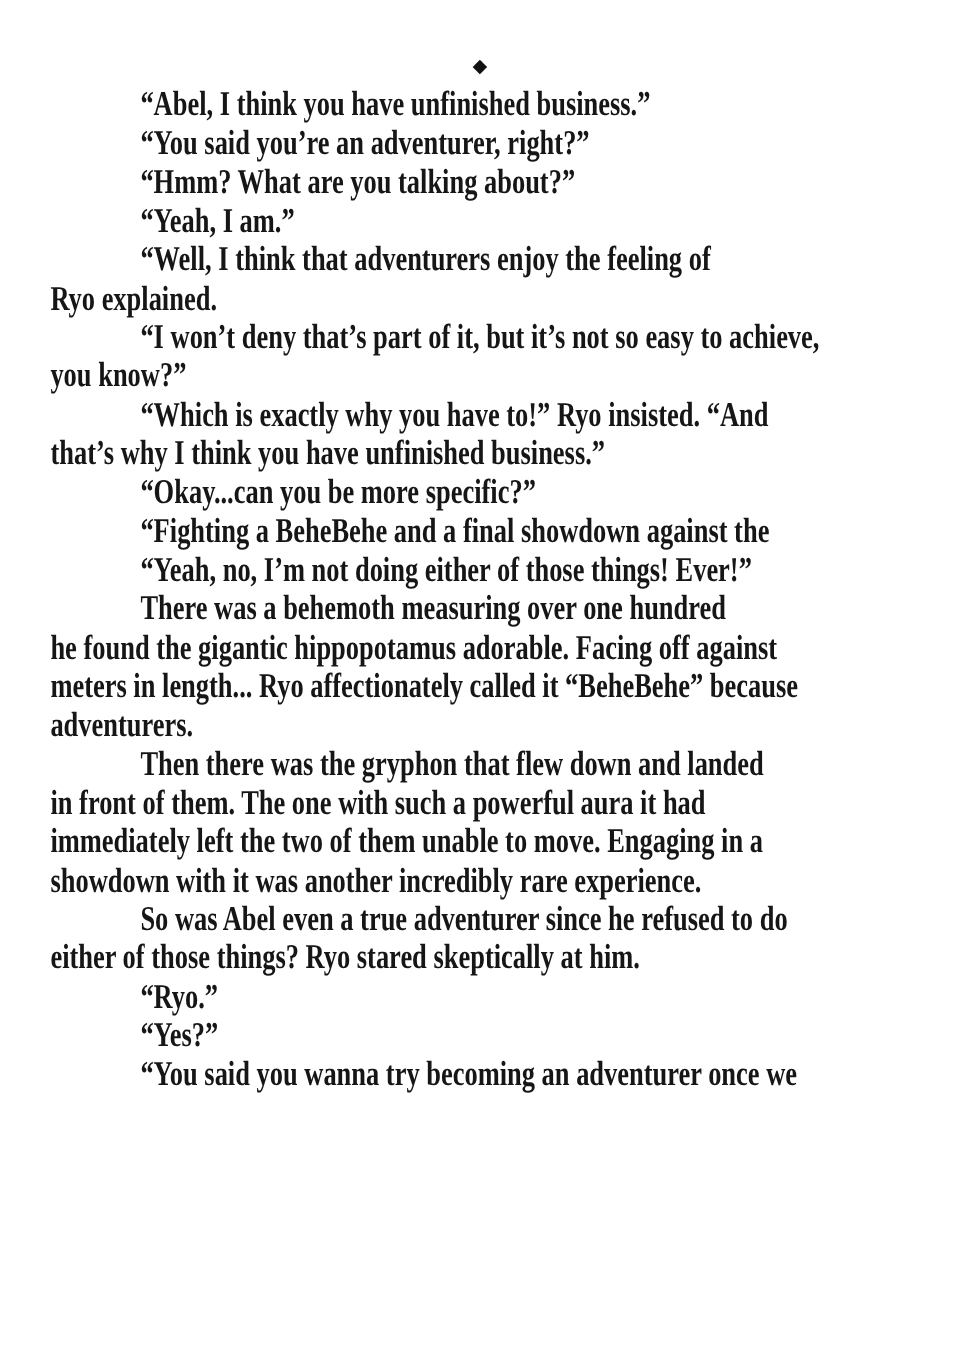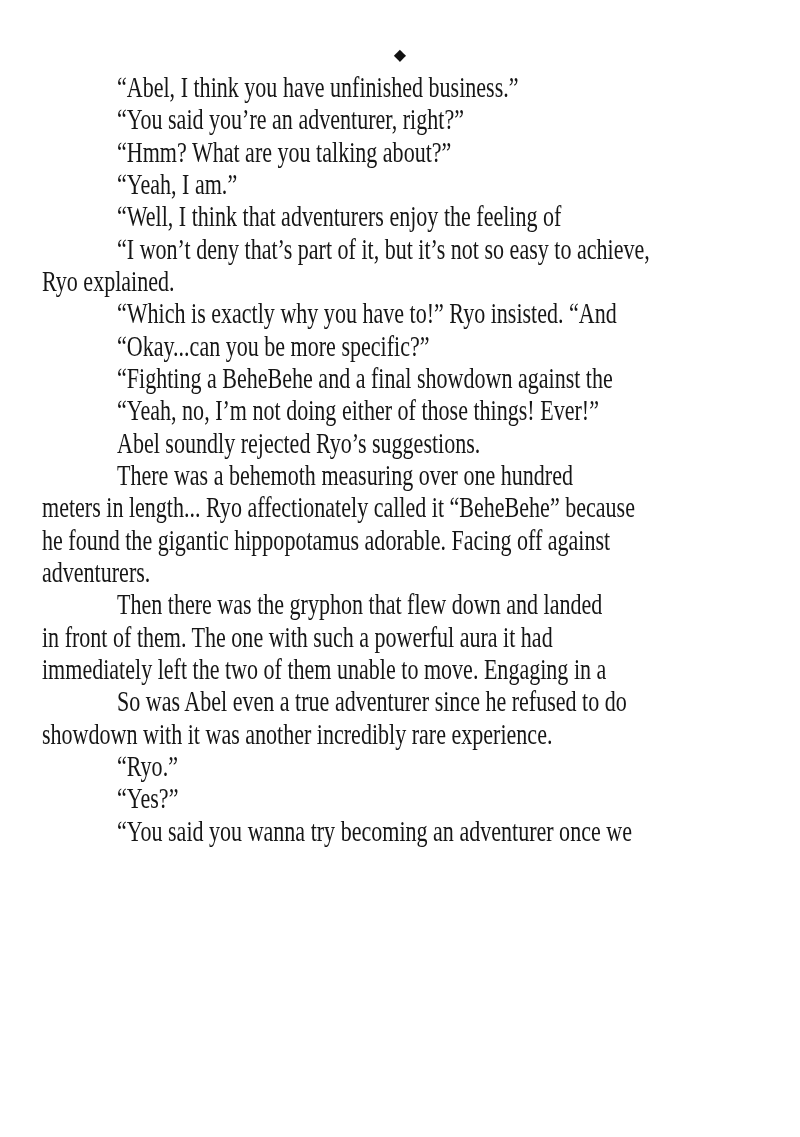--- a/index.html
+++ b/index.html
@@ -28,20 +28,21 @@
   }
   .ornament-line span {
     font-family: "DejaVu Sans", sans-serif;
     font-size: 16px;
     color: #111111;
   }
   .line {
     height: 32.33px;
     line-height: 32.33px;
     white-space: nowrap;
+    font-weight: bold;
   }
   .line .lt {
     display: inline-block;
     transform: scaleX(0.76);
     transform-origin: 0 50%;
     font-size: 29px;
     white-space: nowrap;
   }
   .line.indent {
     padding-left: 75px;
@@ -53,33 +54,35 @@
 <div class="page">
   <div class="ornament-line">
     <span>◆</span>
   </div>
   <div id="text-block">
       <div class="line indent"><span class="lt">“Abel, I think you have unfinished business.”</span></div>
       <div class="line indent"><span class="lt">“You said you’re an adventurer, right?”</span></div>
       <div class="line indent"><span class="lt">“Hmm? What are you talking about?”</span></div>
       <div class="line indent"><span class="lt">“Yeah, I am.”</span></div>
       <div class="line indent"><span class="lt">“Well, I think that adventurers enjoy the feeling of</span></div>
+      <div class="line"><span class="lt">Ryo explained.</span></div>
       <div class="line indent"><span class="lt">“I won’t deny that’s part of it, but it’s not so easy to achieve,</span></div>
-      <div class="line"><span class="lt">Ryo explained.</span></div>
+      <div class="line"><span class="lt">you know?”</span></div>
       <div class="line indent"><span class="lt">“Which is exactly why you have to!” Ryo insisted. “And</span></div>
+      <div class="line"><span class="lt">that’s why I think you have unfinished business.”</span></div>
       <div class="line indent"><span class="lt">“Okay...can you be more specific?”</span></div>
       <div class="line indent"><span class="lt">“Fighting a BeheBehe and a final showdown against the</span></div>
       <div class="line indent"><span class="lt">“Yeah, no, I’m not doing either of those things! Ever!”</span></div>
-      <div class="line indent"><span class="lt">Abel soundly rejected Ryo’s suggestions.</span></div>
       <div class="line indent"><span class="lt">There was a behemoth measuring over one hundred</span></div>
+      <div class="line"><span class="lt">he found the gigantic hippopotamus adorable. Facing off against</span></div>
       <div class="line"><span class="lt">meters in length... Ryo affectionately called it “BeheBehe” because</span></div>
-      <div class="line"><span class="lt">he found the gigantic hippopotamus adorable. Facing off against</span></div>
       <div class="line"><span class="lt">adventurers.</span></div>
       <div class="line indent"><span class="lt">Then there was the gryphon that flew down and landed</span></div>
       <div class="line"><span class="lt">in front of them. The one with such a powerful aura it had</span></div>
       <div class="line"><span class="lt">immediately left the two of them unable to move. Engaging in a</span></div>
+      <div class="line"><span class="lt">showdown with it was another incredibly rare experience.</span></div>
       <div class="line indent"><span class="lt">So was Abel even a true adventurer since he refused to do</span></div>
-      <div class="line"><span class="lt">showdown with it was another incredibly rare experience.</span></div>
+      <div class="line"><span class="lt">either of those things? Ryo stared skeptically at him.</span></div>
       <div class="line indent"><span class="lt">“Ryo.”</span></div>
       <div class="line indent"><span class="lt">“Yes?”</span></div>
       <div class="line indent"><span class="lt">“You said you wanna try becoming an adventurer once we</span></div>
     </div>
 </div>
 
 </body></html>

